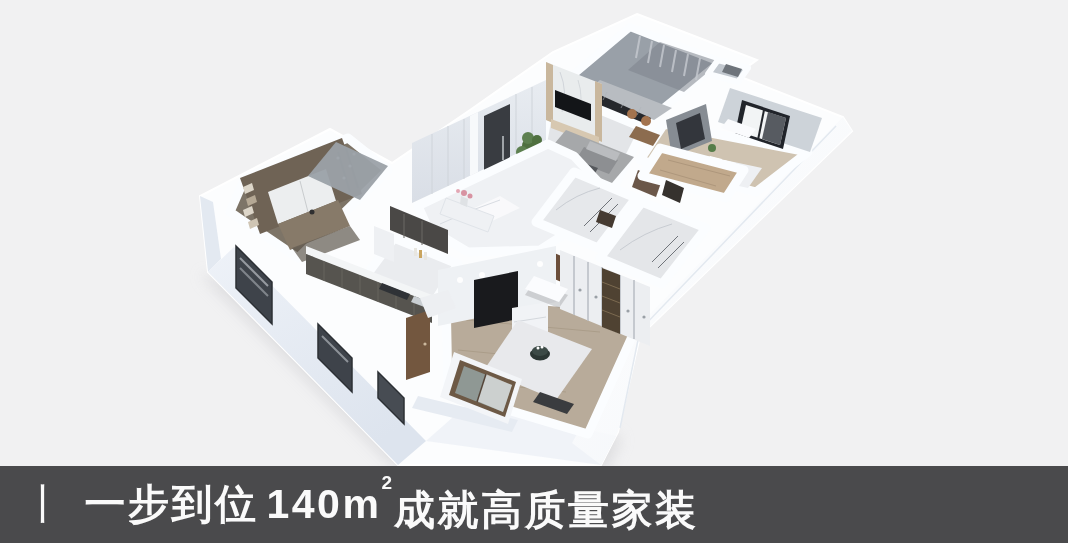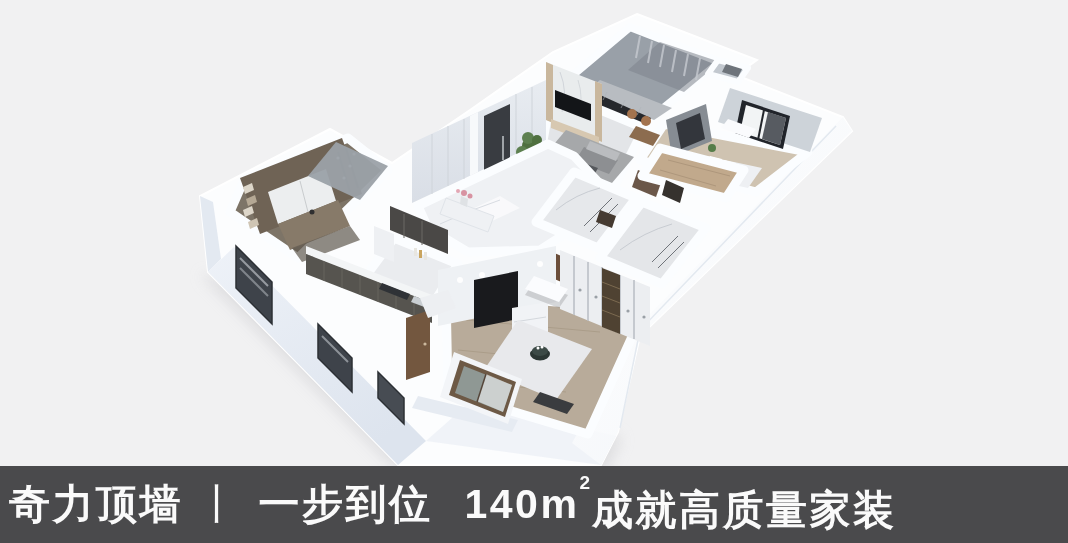--- a/index.html
+++ b/index.html
@@ -3,21 +3,21 @@
 <meta charset="utf-8">
 <style>
   html,body{margin:0;padding:0;background:#e8e8e9;}
   .stage{position:relative;width:1068px;height:543px;background:#f1f1f2;overflow:hidden;
          font-family:"Liberation Sans","DejaVu Sans",sans-serif;}
   .render{position:absolute;left:0;top:0;}
   .banner{position:absolute;left:0;bottom:0;width:1068px;height:77px;background:#4a4a4c;
           display:flex;align-items:center;padding-left:9px;box-sizing:border-box;
           color:#fafafa;font-size:41px;font-weight:700;letter-spacing:2.5px;white-space:nowrap;}
   .banner .divider{margin:0 18px 0 14px;font-weight:400;}
-  .banner .area{margin-left:32px;}
+  .banner .area{margin-left:8px;}
   .banner sup{font-size:19px;position:relative;top:-14px;letter-spacing:0;}
   .banner .tail{margin-left:2px;margin-top:12px;}
 </style>
 </head>
 <body>
 
 <div class="stage">
 
   <svg class="render" width="1068" height="543" viewBox="0 0 1068 543" xmlns="http://www.w3.org/2000/svg">
     <defs>
@@ -293,20 +293,19 @@
       </g>
       <g>
         <polygon points="406,318 430,310 430,372 406,380" fill="#73573f"></polygon>
         <circle cx="425" cy="344" r="1.6" fill="#cbb89d"></circle>
       </g>
       <polygon points="420,298 448,290 456,308 428,318" fill="#edeff2"></polygon>
     </g>
   </svg>
 
   <div class="banner">
-    <span>奇力顶墙</span>
     <span class="divider">丨</span>
     <span>一步到位</span>
     <span class="area"><span>140m</span><sup>2</sup></span>
     <span class="tail">成就高质量家装</span>
   </div>
 
 </div>
 
 </body></html>

